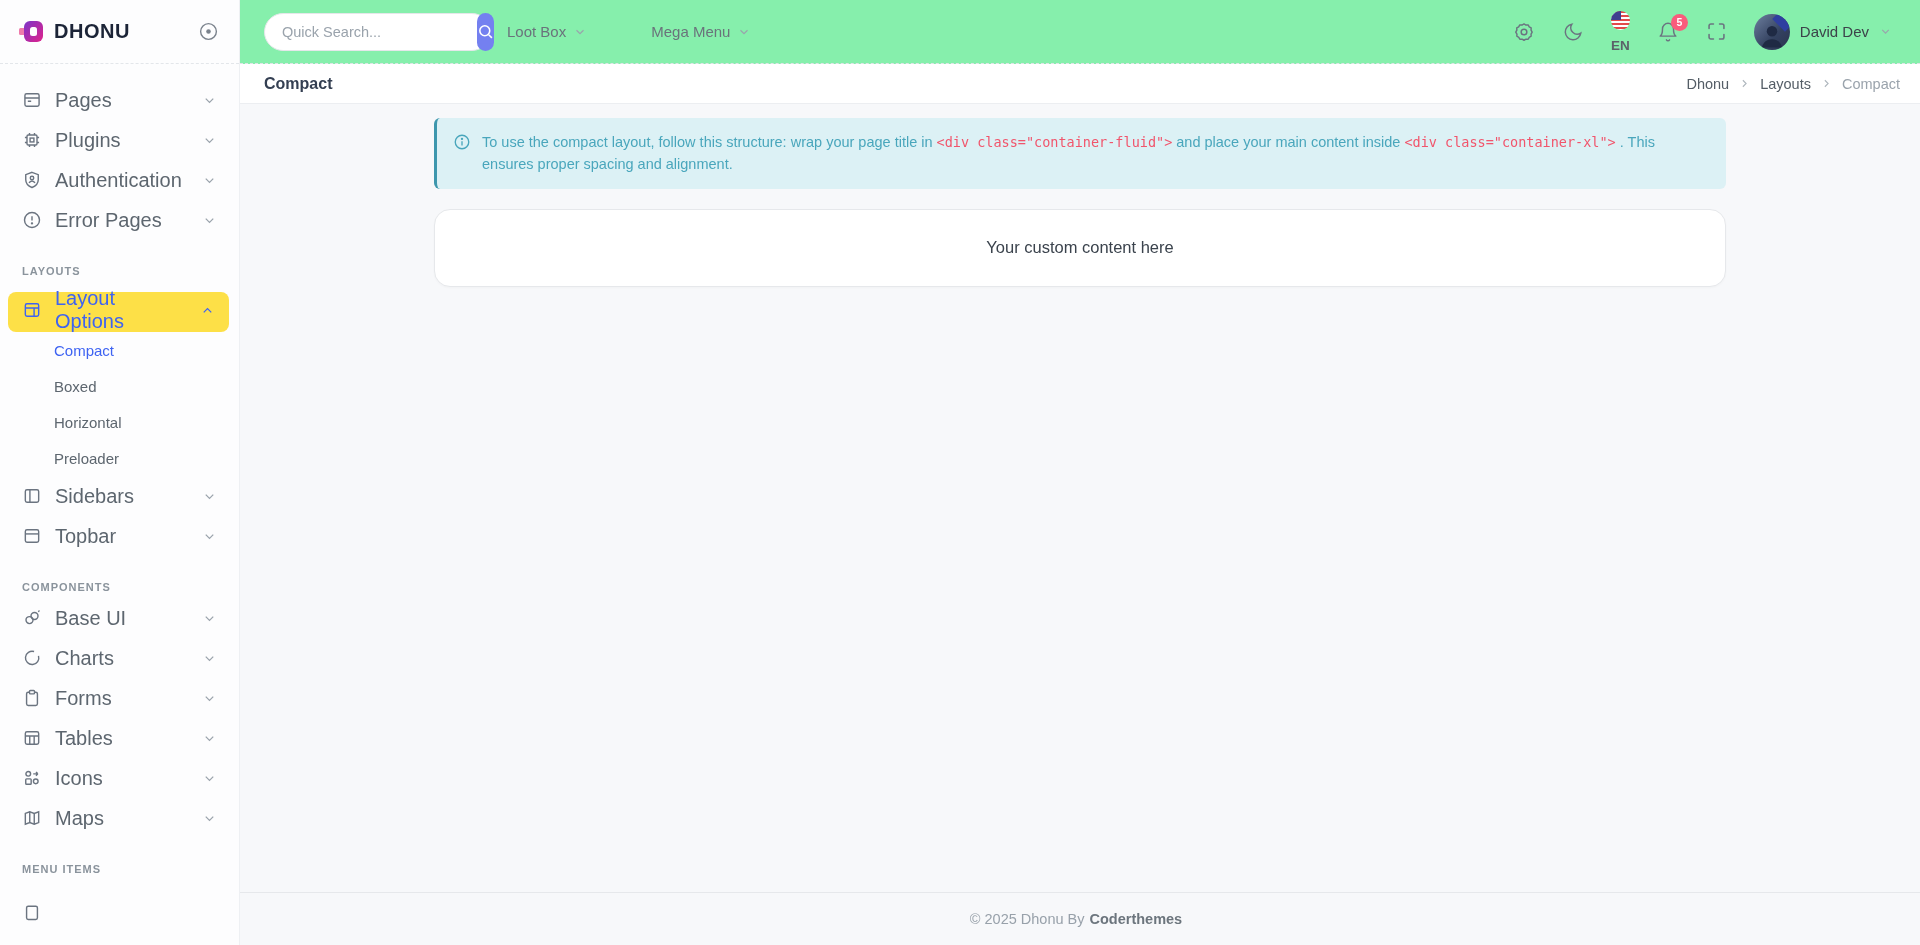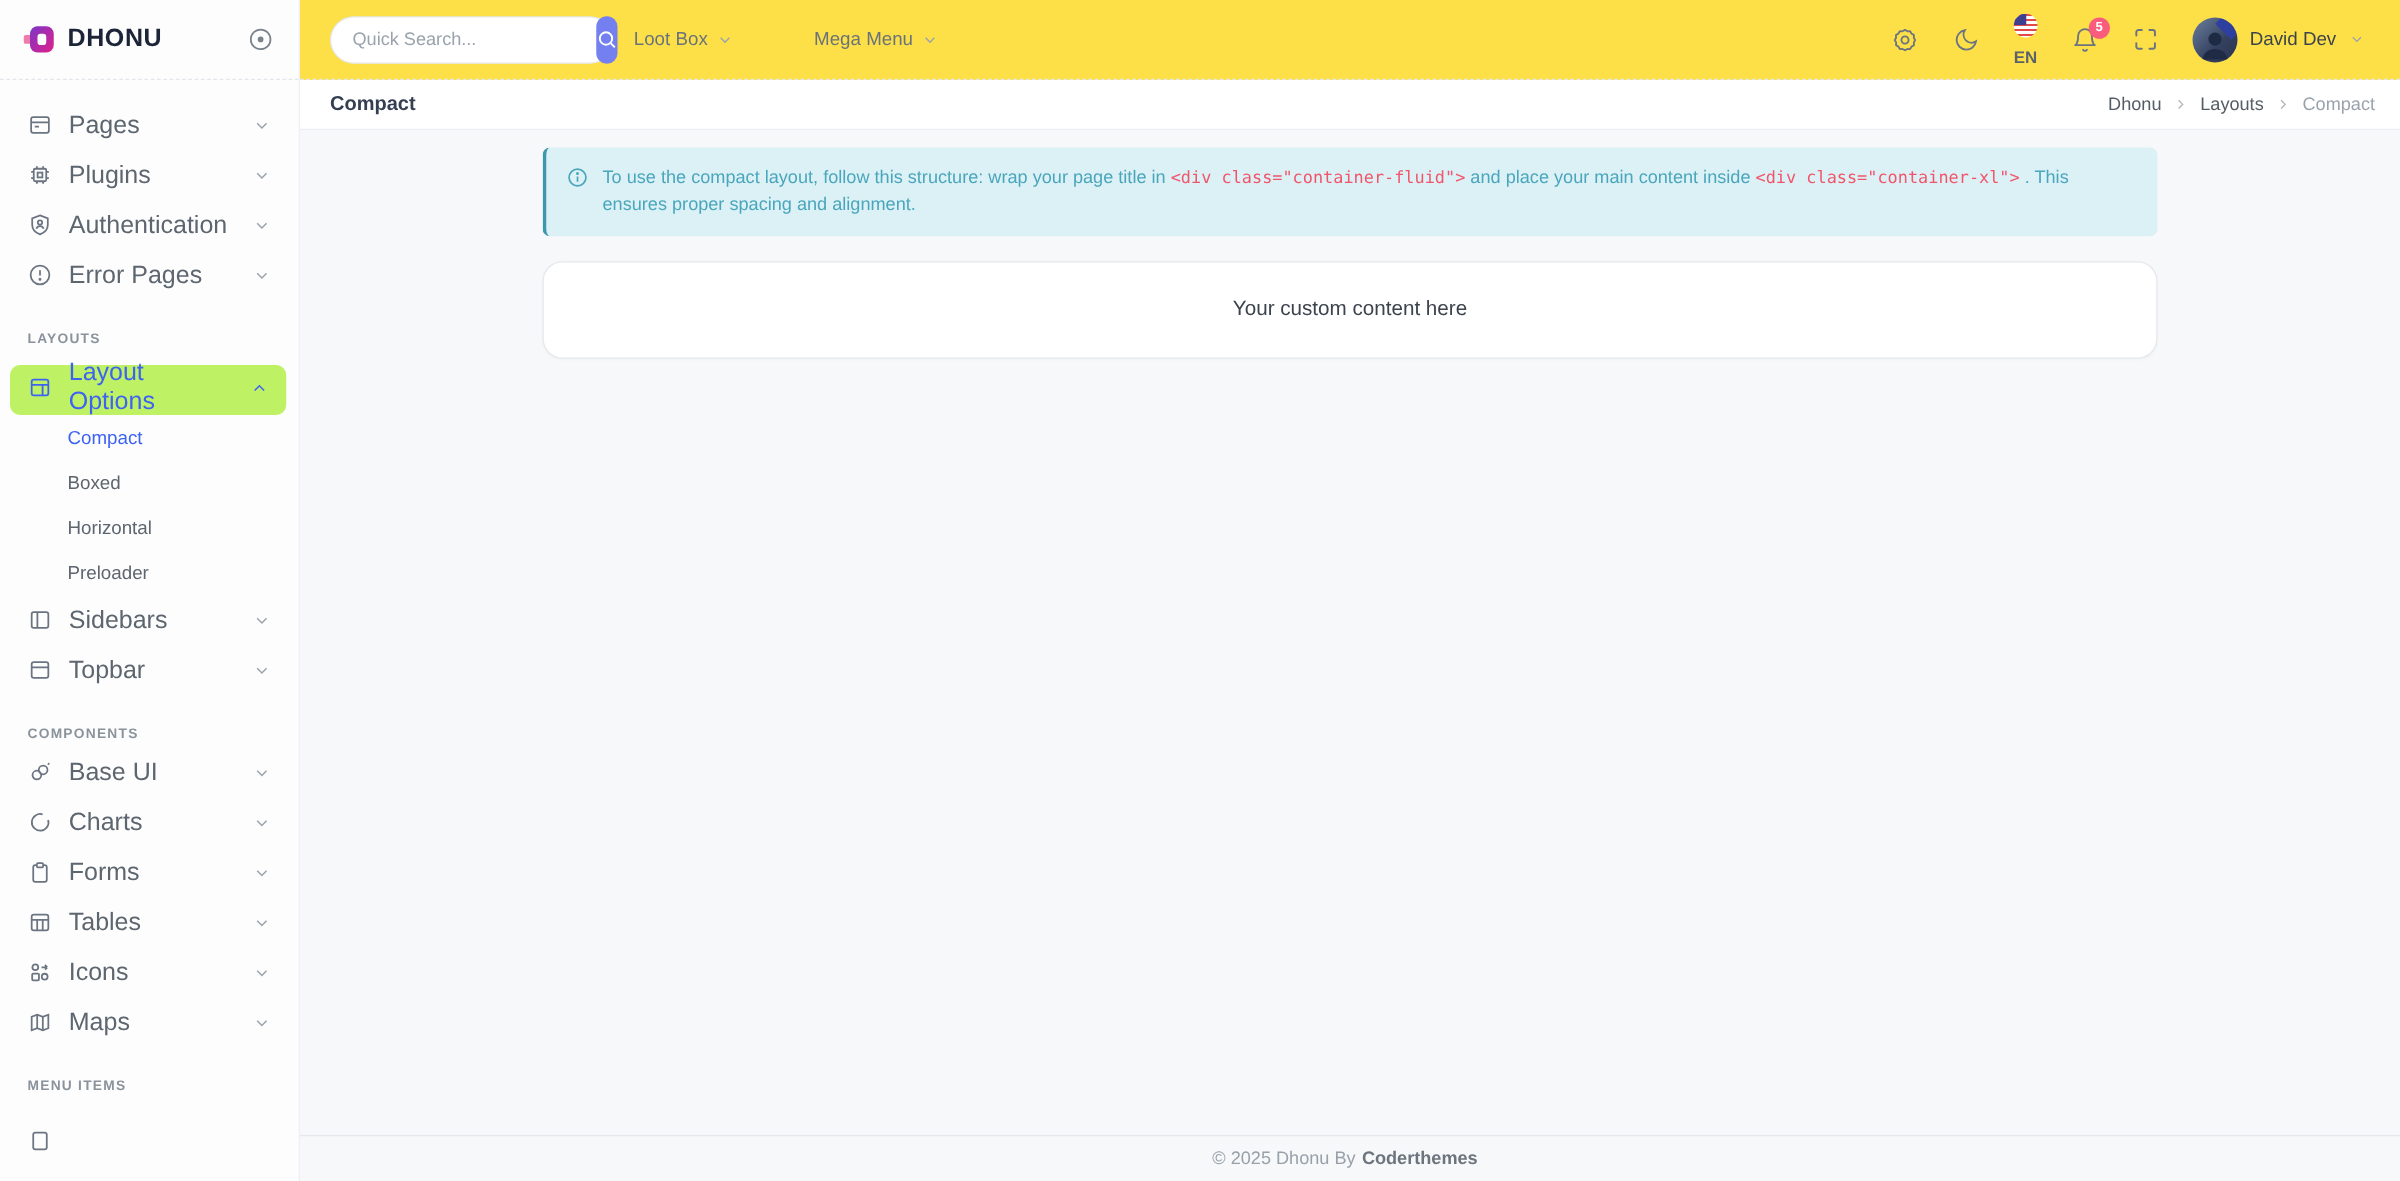--- a/index.html
+++ b/index.html
@@ -28,34 +28,34 @@
     padding:0 22px; color:#5d666f; font-size:20px; cursor:pointer;
   }
   .snav-item .sicon { color:#6b7480; display:flex; flex:0 0 auto; }
   .snav-item .slabel { flex:1; }
   .snav-item .chev { color:#9aa3ac; display:flex; }
   .snav-section {
     margin-top:20px; height:22px; display:flex; align-items:center;
     padding:0 22px; font-size:11px; font-weight:bold; letter-spacing:1px; color:#8a939c;
   }
   .snav-item.active-parent {
-    background:#bef264; border-radius:8px; margin:10px 10px 0 8px;
+    background:#fde047; border-radius:8px; margin:10px 10px 0 8px;
     padding:0 14px 4px 14px; color:#3e63f2;
   }
   .snav-item.active-parent .sicon, .snav-item.active-parent .chev { color:#3e63f2; }
   .snav-sub {
     height:36px; display:flex; align-items:center; padding:0 22px 0 54px;
     color:#5d666f; font-size:15px; cursor:pointer;
   }
   .snav-sub.active { color:#3e63f2; }
   .partial-row { margin-top:22px; padding:0 22px; color:#6b7480; }
 
   
   .topbar {
-    position:absolute; left:240px; right:0; top:0; height:64px; background:#fde047;
+    position:absolute; left:240px; right:0; top:0; height:64px; background:#86efac;
     border-bottom:1px dashed #e2e5e8; display:flex; align-items:center;
     padding:0 28px 0 24px; z-index:4;
   }
   .search-group {
     position:relative; width:227px; height:38px; display:flex; align-items:center;
     border:1px solid #e5e7ea; border-radius:19px; background:#fff;
   }
   .search-input {
     border:none; outline:none; background:transparent; flex:1;
     padding:0 8px 0 17px; font-size:14.5px; color:#444c54;
@@ -122,21 +122,21 @@
   }
   .card {
     margin-top:20px; height:78px; background:#ffffff; border:1px solid #e6e8eb;
     border-radius:16px; box-shadow:0 1px 2px rgba(50,58,70,.03);
     display:flex; align-items:center; justify-content:center;
   }
   .card-text { font-size:16.5px; color:#3b434d; }
 
   
   .footer {
-    position:absolute; left:232px; right:0; bottom:0; height:37px;
+    position:absolute; left:232px; right:0; bottom:0; height:53px;
     border-top:1px solid #e6e8eb; display:flex; align-items:center; justify-content:center;
     gap:5px; font-size:14.5px; color:#98a1aa;
   }
   .footer b { color:#6c757d; cursor:pointer; }
 </style>
 </head>
 <body>
 
 <aside class="sidebar">
   <div class="sidebar-header">

